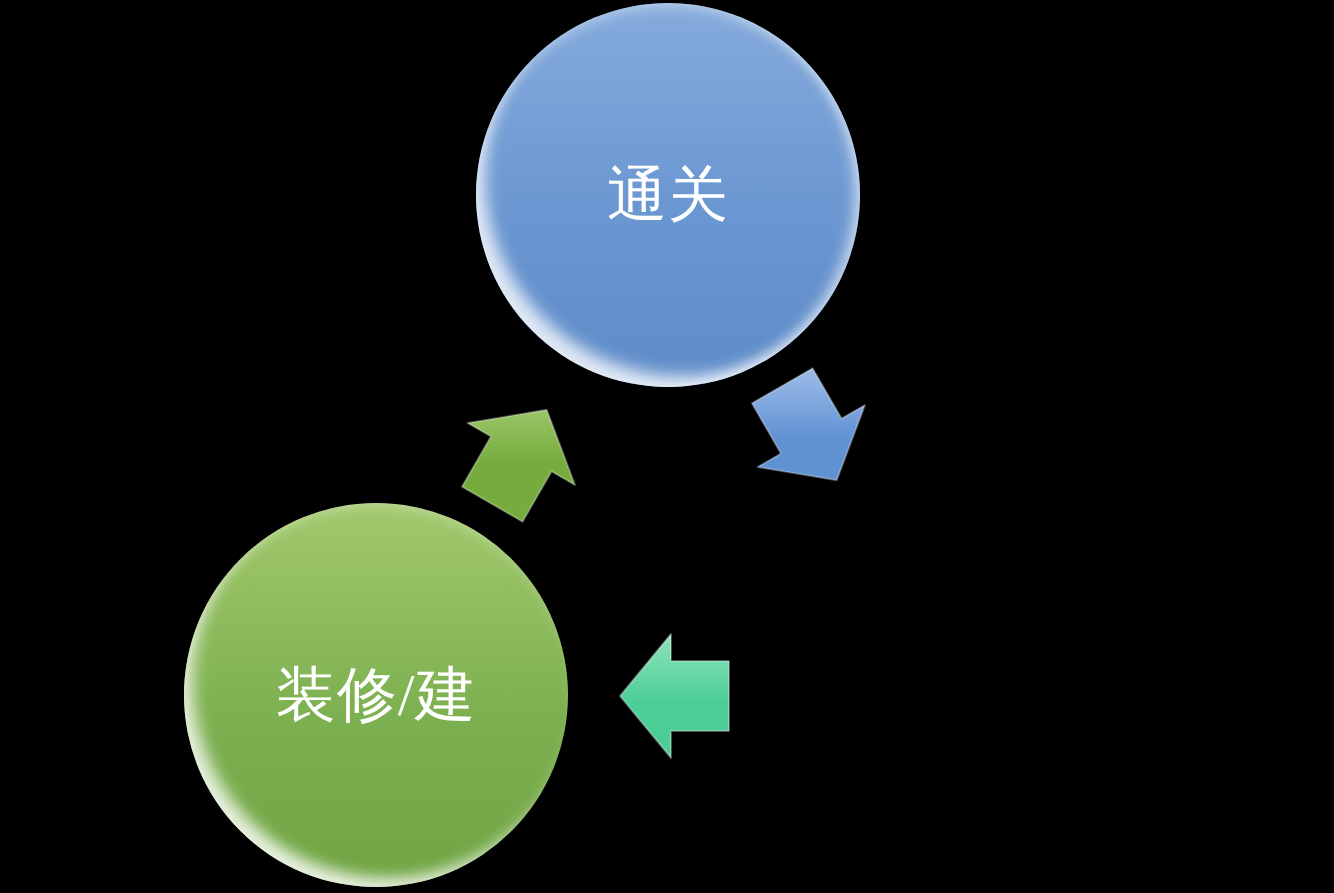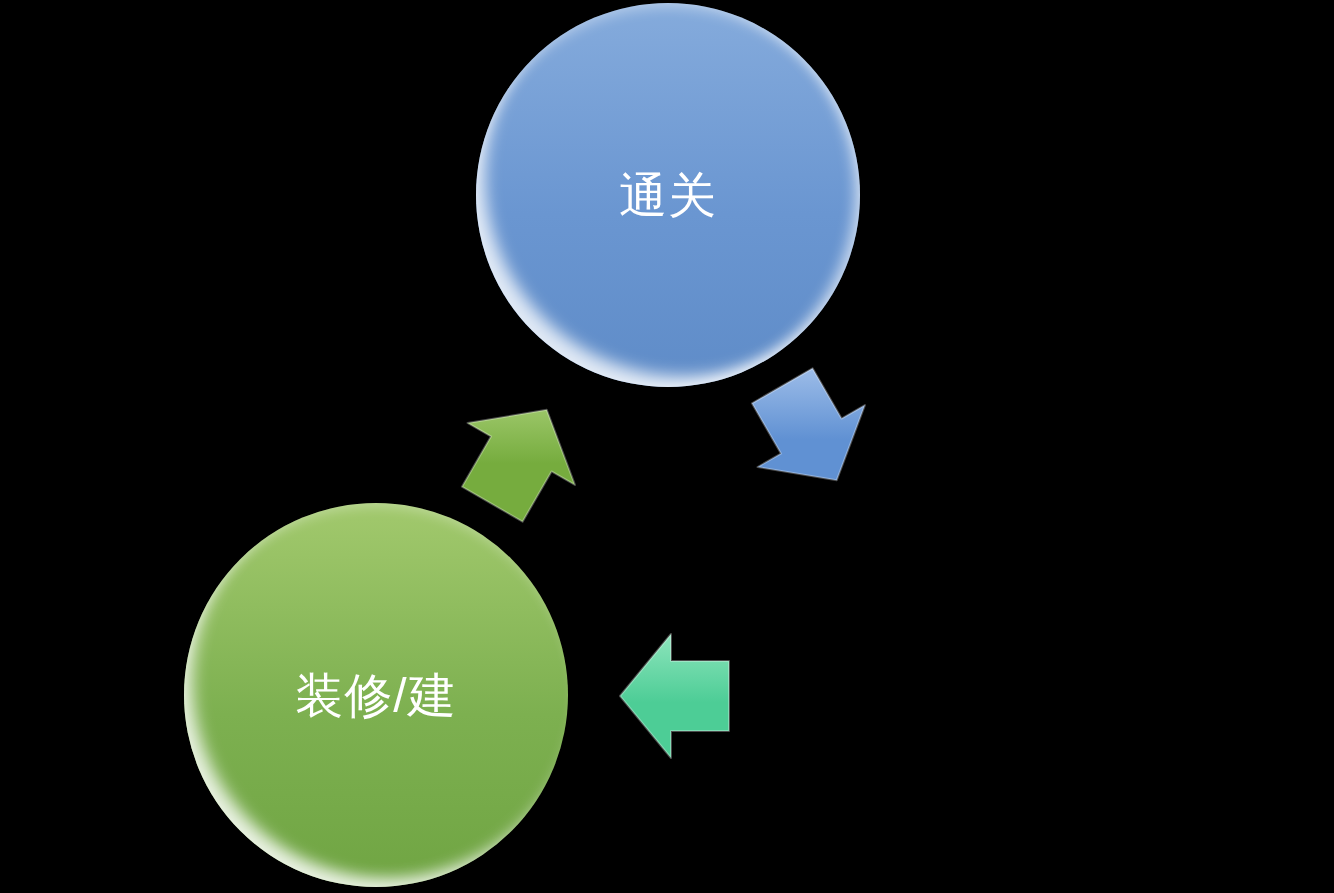--- a/index.html
+++ b/index.html
@@ -9,22 +9,23 @@
     font-family:"Liberation Sans","DejaVu Sans",sans-serif;
   }
   .diagram{position:absolute;inset:0;}
   .node{
     position:absolute;width:384px;height:384px;border-radius:50%;
     display:flex;flex-direction:column;align-items:center;justify-content:center;
     text-align:center;color:var(--text,#fff);
     background:linear-gradient(180deg,var(--c1) 0%,var(--c2) 55%,var(--c3) 100%);
   }
   .node .line{
-    font-size:48px;line-height:85px;letter-spacing:1px;white-space:nowrap;
+    font-size:60px;line-height:85px;letter-spacing:1px;white-space:nowrap;
     font-weight:400;
+    font-family:Liberation Serif, serif;
   }
   
   .node-top{
     left:476px;top:3px;
     box-shadow:
       inset 16px -18px 16px -7px rgba(255,255,255,0.80),
       inset -12px -4px 14px -7px rgba(255,255,255,0.65),
       inset 0 12px 14px -8px rgba(255,255,255,0.40);
   }
   .node-top .line + .line{margin-top:14px;}

